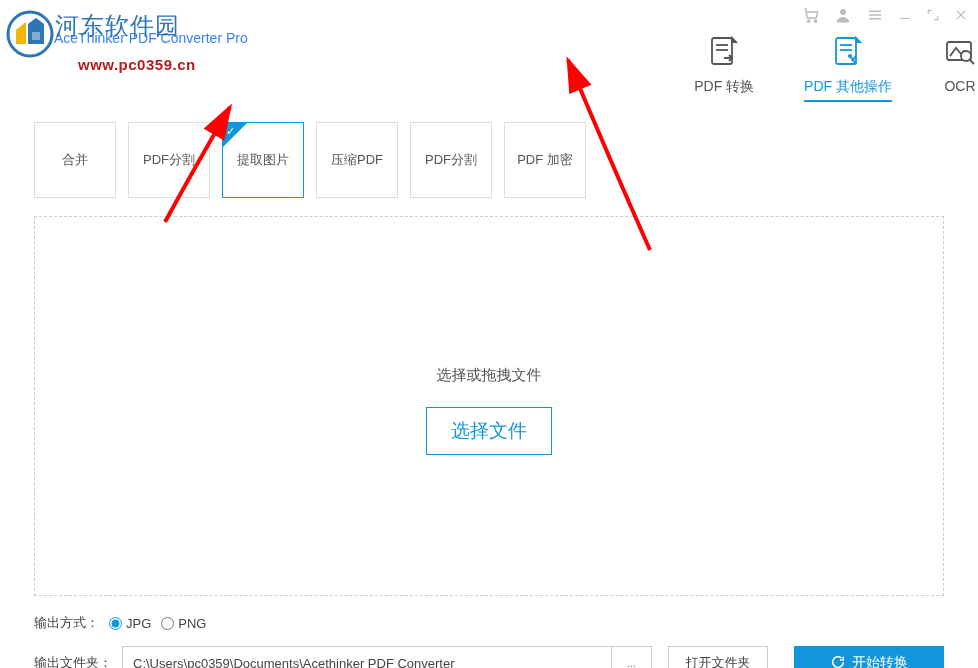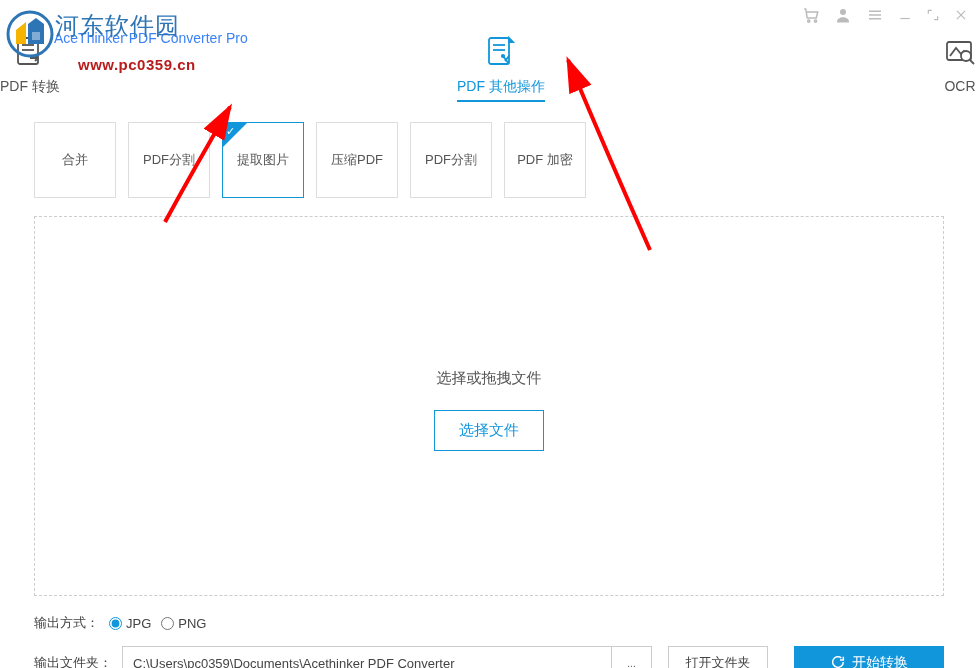--- a/index.html
+++ b/index.html
@@ -49,21 +49,21 @@
       top: 56px;
       left: 78px;
       font-size: 15px;
       font-weight: bold;
       color: #b91c1c;
       letter-spacing: 0.5px;
       z-index: 2;
     }
     .header-tabs {
       display: flex;
-      justify-content: space-between;
+      justify-content: flex-end;
       gap: 50px;
       margin-top: 4px;
       padding-bottom: 10px;
     }
     .header-tab {
       display: flex;
       flex-direction: column;
       align-items: center;
       gap: 8px;
       cursor: pointer;
@@ -122,21 +122,21 @@
       align-items: center;
       justify-content: center;
       gap: 22px;
     }
     .drop-text { color: #555; font-size: 15px; margin-top: 8px; }
     .choose-btn {
       border: 1px solid #1296db;
       color: #1296db;
       background: #fff;
       padding: 10px 24px;
-      font-size: 15px;
+      font-size: 19px;
       cursor: pointer;
     }
     .output-format {
       display: flex;
       align-items: center;
       gap: 10px;
       padding: 18px 34px 0 34px;
       font-size: 13px;
       color: #444;
     }

